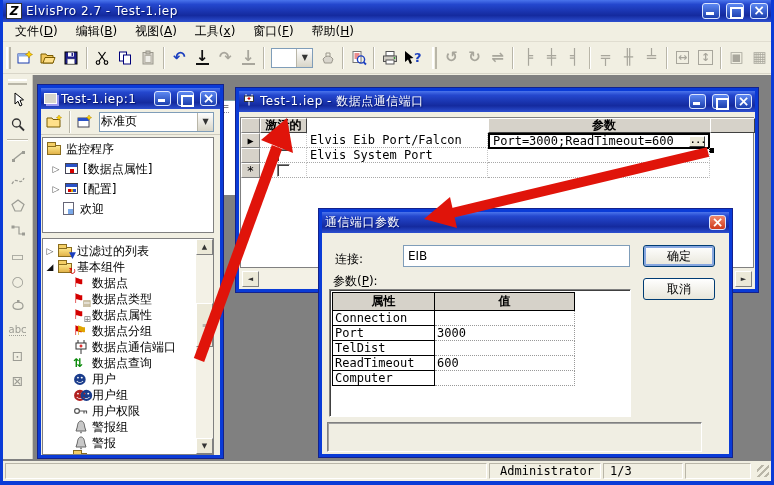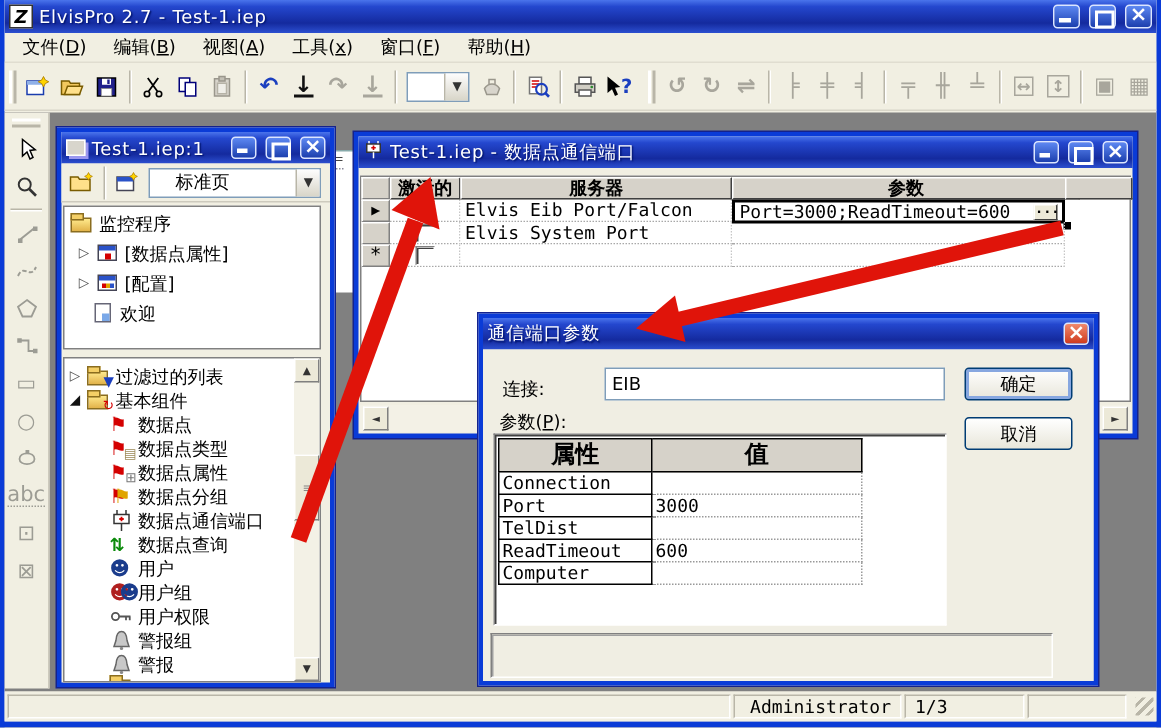--- a/index.html
+++ b/index.html
@@ -24,21 +24,21 @@
   .mitem{padding:2px 8px;white-space:nowrap}
   .toolrow{display:flex;align-items:center;height:32px;border-bottom:1px solid #d8d5c8;background:#f1efe2}
   .grip{width:5px;height:22px;margin:0 3px;border-left:2px solid #fff;border-right:2px solid #b9b6a8}
   .tsep{width:2px;height:22px;margin:0 3px;border-left:1px solid #b9b6a8;border-right:1px solid #fff}
   .tbi{width:23px;height:24px;display:flex;align-items:center;justify-content:center;flex:0 0 auto}
   .tbi svg{display:block}
   .gly{font-size:15px;font-weight:bold;color:#1b3fbf;line-height:1}
   .gly.blk{color:#111}.gly.gry{color:#a8a69c}
   .under{border-bottom:2px solid currentColor;line-height:.9}
   .combo{width:58px;height:20px;background:#fff;border:1px solid #7f9db9;display:flex;align-items:center;margin:0 3px}
-  .combo .cval{flex:1;padding-left:17px;font-size:11px;white-space:nowrap;overflow:hidden}
+  .combo .cval{flex:1;padding-left:1px;font-size:11px;white-space:nowrap;overflow:hidden}
   .combo .cbtn{width:16px;height:18px;background:linear-gradient(#fdfdfd,#d8d5c8);border-left:1px solid #b9b6a8;
                display:flex;align-items:center;justify-content:center;font-size:8px;color:#333}
   
   .mdi{position:absolute;left:0;top:75px;width:768px;height:386px;background:#808080;overflow:hidden}
   .palette{position:absolute;left:0;top:0;width:30px;height:384px;background:#f1efe2;border-right:1px solid #cdcabd;padding-top:2px}
   .pal-grip{height:6px;margin:2px 5px;border-top:2px solid #fff;border-bottom:2px solid #b9b6a8}
   .pitem{width:26px;height:25px;margin:0 auto;display:flex;align-items:center;justify-content:center}
   .psep{height:2px;margin:2px 4px;border-top:1px solid #b9b6a8;border-bottom:1px solid #fff}
   .pgly{font-size:14px;color:#9c9c94;line-height:1}
   
@@ -83,21 +83,21 @@
   .handle{position:absolute;width:5px;height:5px;background:#000}
   
   .dlg-face{position:absolute;inset:0;top:21px;background:#f0eee3}
   .xpbtn{position:absolute;height:22px;background:linear-gradient(180deg,#fff,#e8e6da);border:1px solid #003c74;border-radius:3px;
          display:flex;align-items:center;justify-content:center;font-size:12px}
   .xpbtn.def{box-shadow:0 0 0 2px #87a7e0 inset}
   .edit{position:absolute;background:#fff;border:1px solid #7f9db9;display:flex;align-items:center;padding:0 4px;
         font-family:"DejaVu Sans","Liberation Sans",sans-serif;font-size:12px}
   .ptable{position:absolute;background:#fff;border:1px solid #808080;border-right-color:#fff;border-bottom-color:#fff;box-shadow:inset 1px 1px 0 #404040}
   table.pt{border-collapse:collapse;font-family:"DejaVu Sans Mono","Liberation Mono",monospace;font-size:12px;margin:2px 0 0 2px}
-  table.pt th{width:102px;height:16px;background:#d6d2c9;border:1px solid #000;font-family:Liberation Sans, sans-serif;font-size:16px}
+  table.pt th{width:102px;height:16px;background:#d6d2c9;border:1px solid #000;font-family:Liberation Sans, sans-serif;font-size:12px}
   table.pt th+th{width:140px}
   table.pt td{height:15px;padding:0 2px;white-space:nowrap}
   table.pt td.p{border:1px solid #000;background:#fff}
   table.pt td.v{border-bottom:1px dotted #999;border-right:1px dotted #999}
   .panel{position:absolute;background:#f0eee3;border:1px solid #808080;border-right-color:#fff;border-bottom-color:#fff;box-shadow:inset 1px 1px 0 #a0a0a0}
   
   .status{position:absolute;left:0;bottom:0;width:768px;height:20px;background:#f1efe2;display:flex;align-items:center;gap:2px;padding:1px 2px;
           font-family:"DejaVu Sans Mono","Liberation Mono",monospace;font-size:12px}
   .spanel{height:16px;border:1px solid #b9b6a8;border-right-color:#fff;border-bottom-color:#fff;display:flex;align-items:center;padding:0 6px}
   .sgrip{margin-left:auto;width:12px;height:12px;
@@ -311,21 +311,21 @@
       <div class="pitem">
           <span class="pgly">○</span>
         </div>
       <div class="pitem">
           <svg width="16" height="16">
             <path d="M3 8 C3 3 13 3 13 8 C13 12.5 3 12.5 3 8 Z" fill="none" stroke="#9c9c94" stroke-width="1.2"></path>
             <rect x="7" y="2" width="2.5" height="2.5" fill="#9c9c94"></rect>
           </svg>
         </div>
       <div class="pitem">
-          <span class="pgly" style="font-size:14px;border-bottom:1px dotted #9c9c94">abc</span>
+          <span class="pgly" style="font-size:10px;border-bottom:1px dotted #9c9c94">abc</span>
         </div>
       <div class="pitem">
           <span class="pgly">⊡</span>
         </div>
       <div class="pitem">
           <span class="pgly">⊠</span>
         </div>
     </div>
 
     <div class="frag" style="left:213px;top:25px;width:21px;height:95px">
@@ -491,23 +491,20 @@
         <span class="ttxt">Test-1.iep - 数据点通信端口</span>
         <span class="wbtn min"></span>
         <span class="wbtn max"></span>
         <span class="wbtn cls"></span>
       </div>
       <div class="grid" style="left:1px;top:26px;width:514px;height:151px;border:1px solid #808080">
 
         <div class="gcell gsel" style="left:0;top:0;width:19px;height:15px"></div>
         <div class="gcell ghead" style="left:19px;top:0;width:47px;height:15px">
             <span>激活的</span>
-          </div>
-        <div class="gcell ghead" style="left:66px;top:0;width:181px;height:15px">
-            <span>服务器</span>
           </div>
         <div class="gcell ghead" style="left:247px;top:0;width:232px;height:15px">
             <span>参数</span>
           </div>
         <div class="gcell ghead" style="left:469px;top:0;width:45px;height:15px"></div>
 
         <div class="gcell gsel" style="left:0;top:15px;width:19px;height:15px">
             <span style="font-size:10px">▶</span>
           </div>
         <div class="gcell gbody" style="left:19px;top:15px;width:47px;height:15px">

